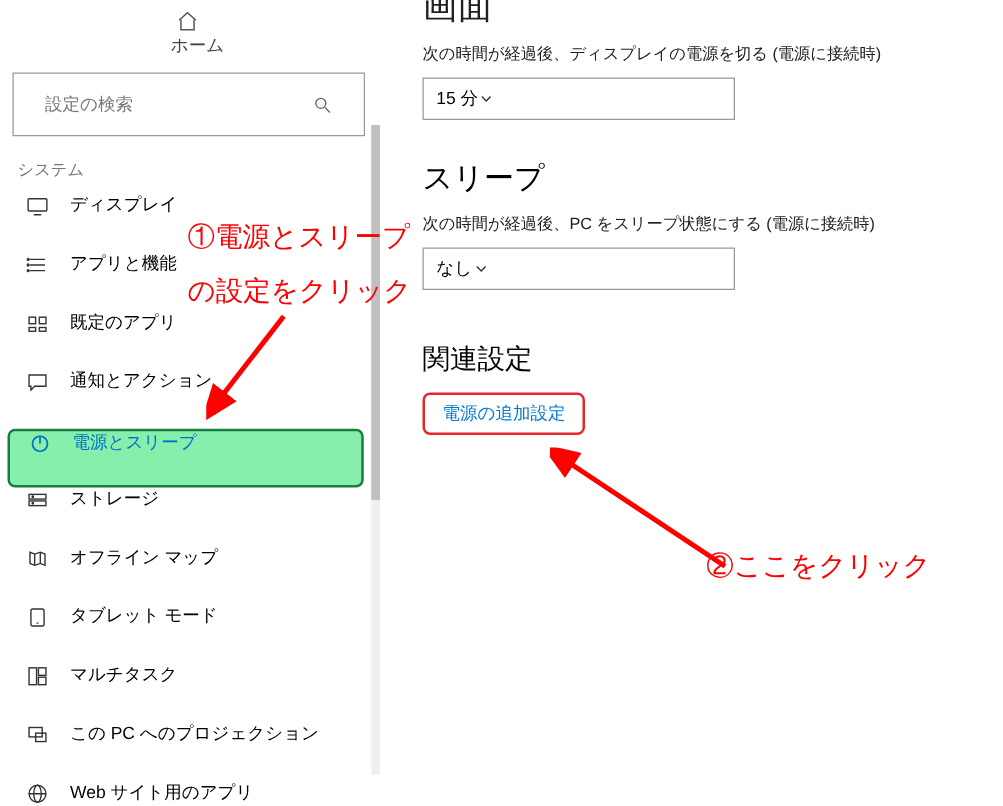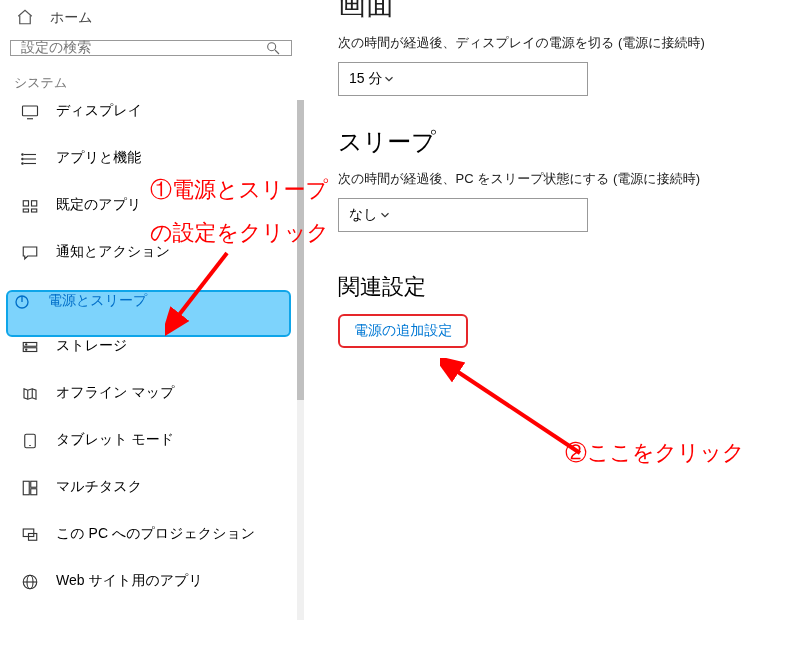--- a/index.html
+++ b/index.html
@@ -18,55 +18,56 @@
     width: 300px;
     padding: 8px 0 0 10px;
     position: relative;
   }
   .home-row {
     display: flex;
     align-items: center;
     padding: 0 0 8px 6px;
     color: #444;
     font-size: 14px;
+    flex-direction: column;
   }
   .home-row .icon { width: 20px; height: 20px; margin-right: 14px; }
   .search-box {
     border: 1px solid #999;
     width: 282px;
-    height: 16px;
+    height: 51px;
     display: flex;
     align-items: center;
     justify-content: space-between;
-    padding: 0 10px;
+    padding: 0 25px;
     margin: 4px 0 14px 0;
     gap: 40px;
   }
   .search-placeholder { color: #777; font-size: 14px; }
   .section-label {
     color: #777;
     font-size: 13px;
     padding: 4px 0 10px 4px;
   }
   .nav-list { list-style: none; }
   .nav-item {
     display: flex;
     align-items: flex-start;
     height: 47px;
     padding-left: 10px;
     cursor: pointer;
     font-size: 14px;
   }
   .nav-item.selected {
-    background: #7dd3fc;
-    border: 2px solid #0ea5e9;
+    background: #86efac;
+    border: 2px solid #15803d;
     border-radius: 6px;
     width: 285px;
     margin-left: -4px;
-    padding-left: 4px;
+    padding-left: 14px;
   }
   .nav-item .icon {
     width: 20px; height: 20px;
     display: flex; align-items: center; justify-content: center;
     margin-right: 16px;
     color: #333;
   }
   .nav-item .label { color: #000; }
   .scrollbar-track {
     position: absolute;

